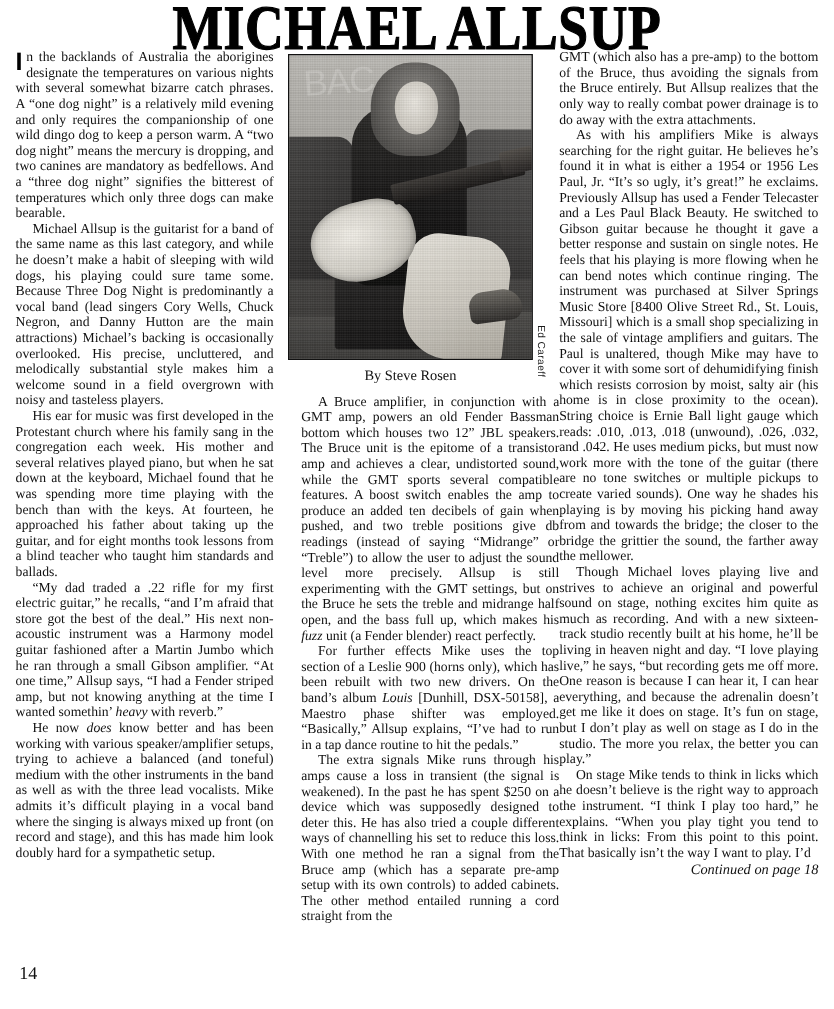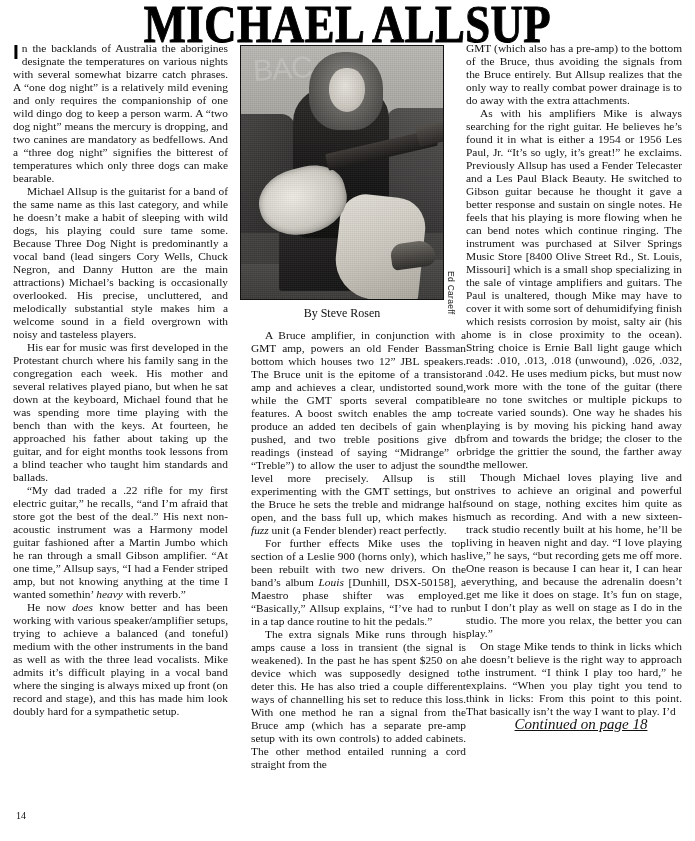--- a/index.html
+++ b/index.html
@@ -219,34 +219,33 @@
     float: left;
     font-family: "Liberation Sans", "DejaVu Sans", sans-serif;
     font-weight: 700;
     font-size: 21px;
     line-height: 17px;
     margin: 1px 3px 0 0;
     color: #000;
   }
 
   .continued {
-    text-align: center;
+    text-align: right;
     text-indent: 0;
     font-style: italic;
-    font-size: 15px;
+    font-size: 12px;
     margin-top: 1px;
-    text-decoration: underline;
   }
 
   
   .folio {
     position: absolute;
     left: 16px;
     bottom: 20px;
-    font-size: 10px;
+    font-size: 15px;
     color: #111;
     text-align: right;
   }
 </style>
 </head>
 <body>
 
 <div class="page">
 
   <div class="headline-wrap">

